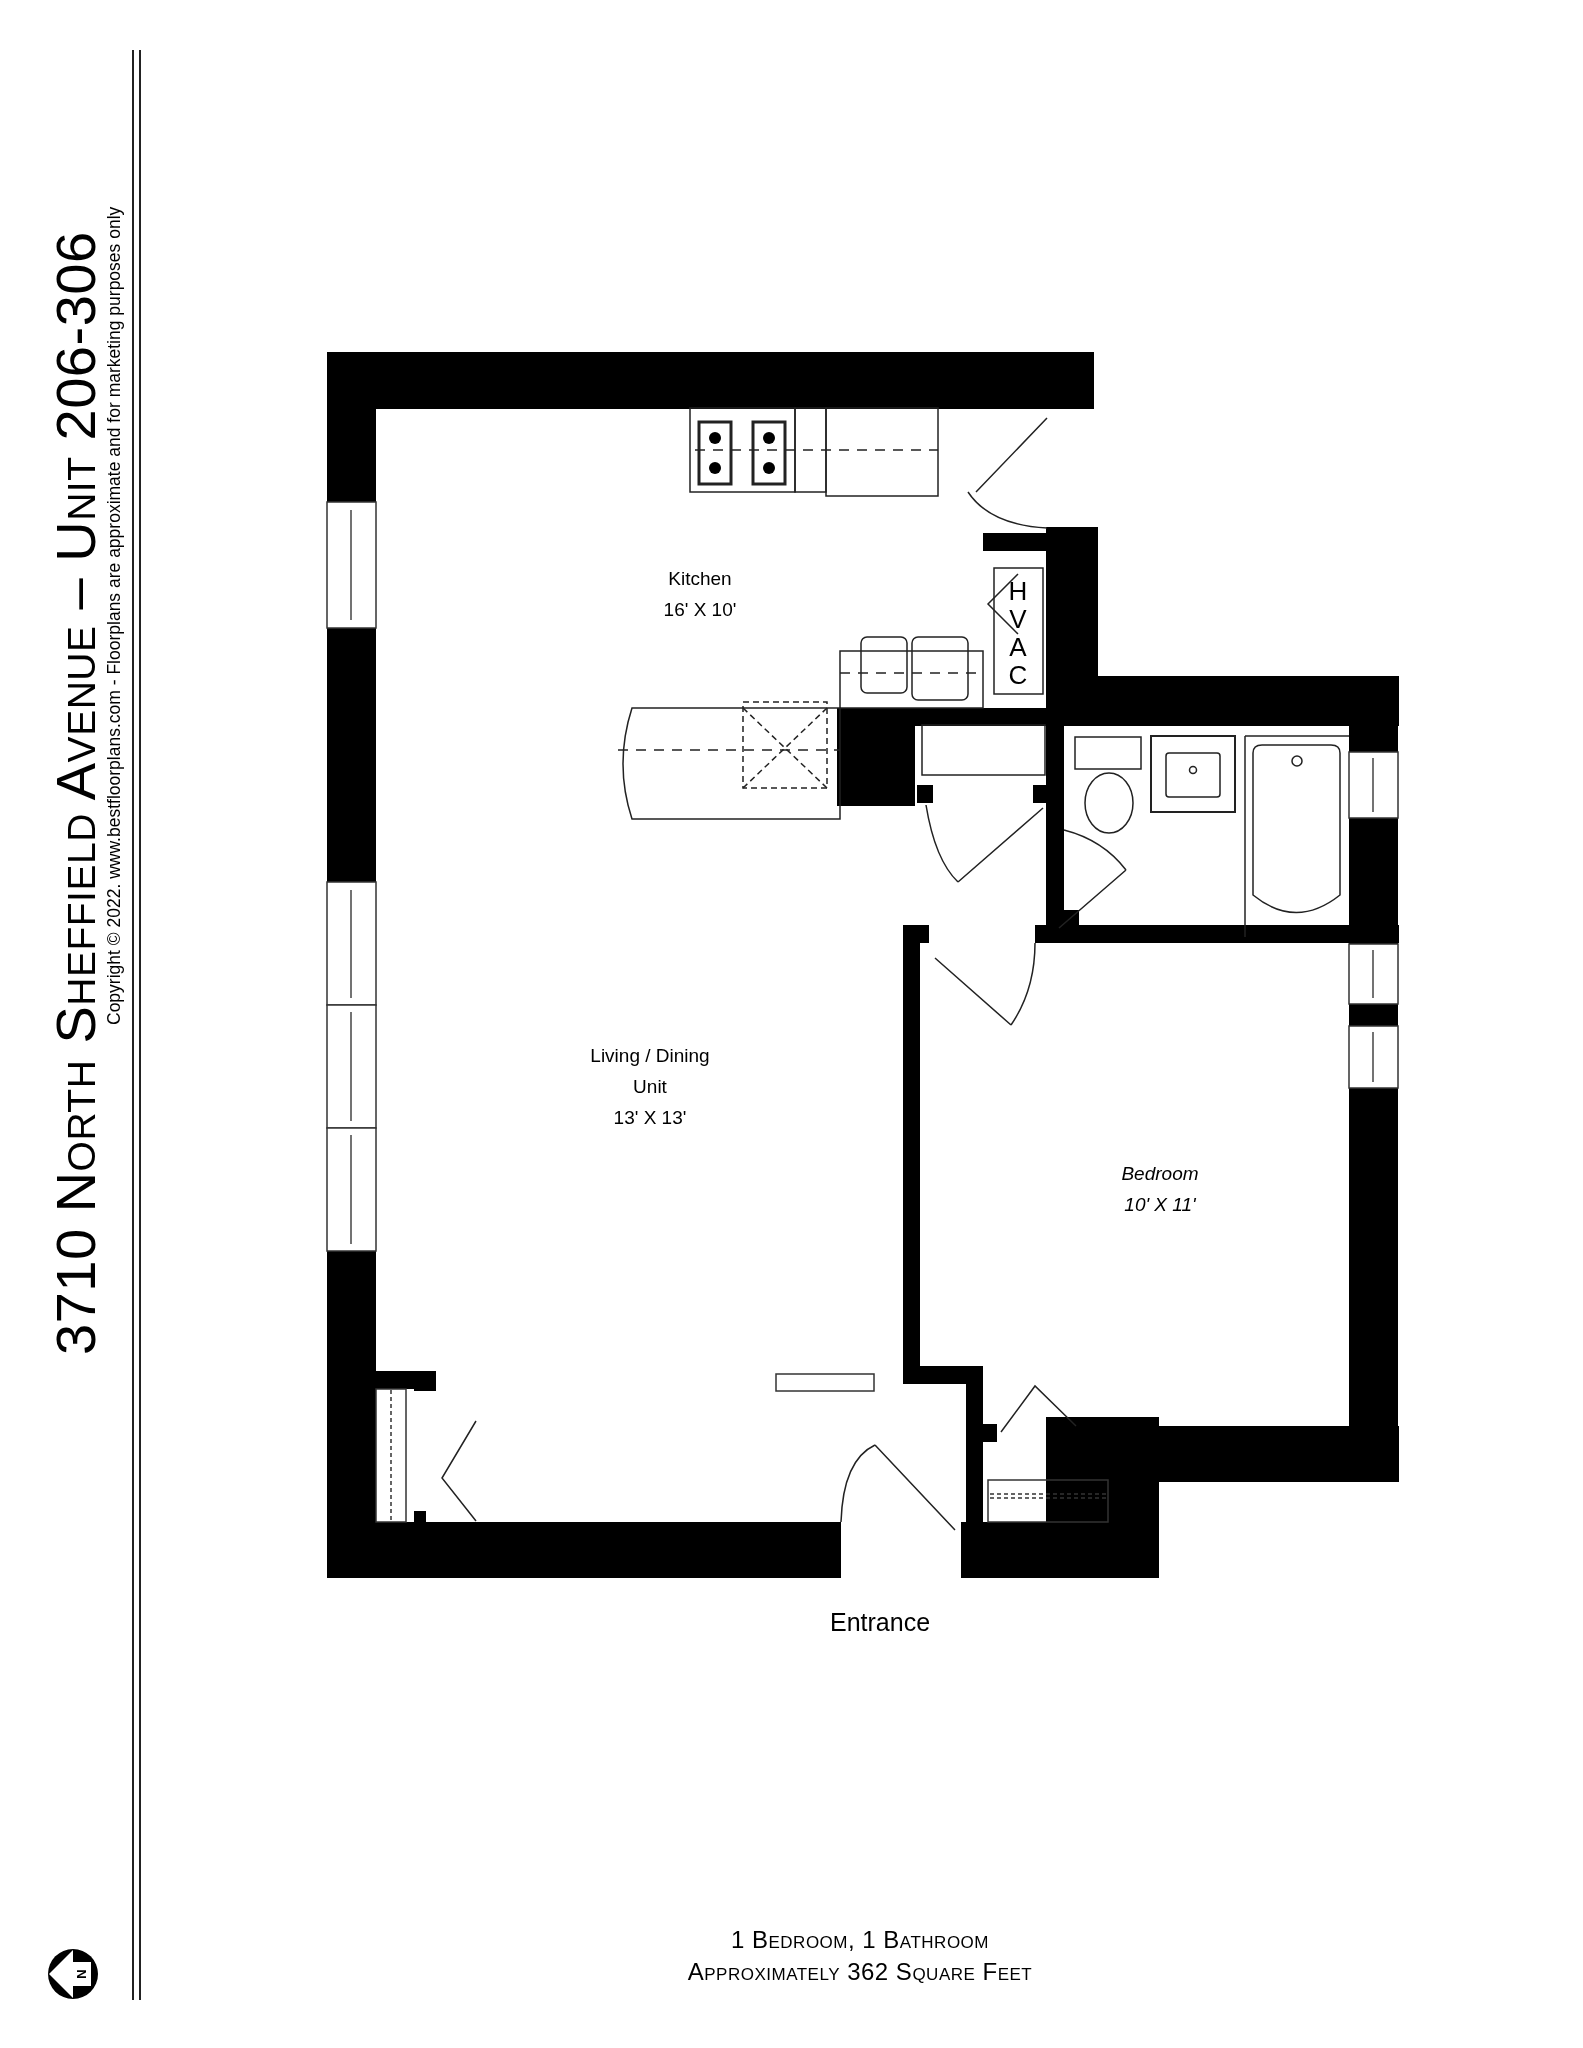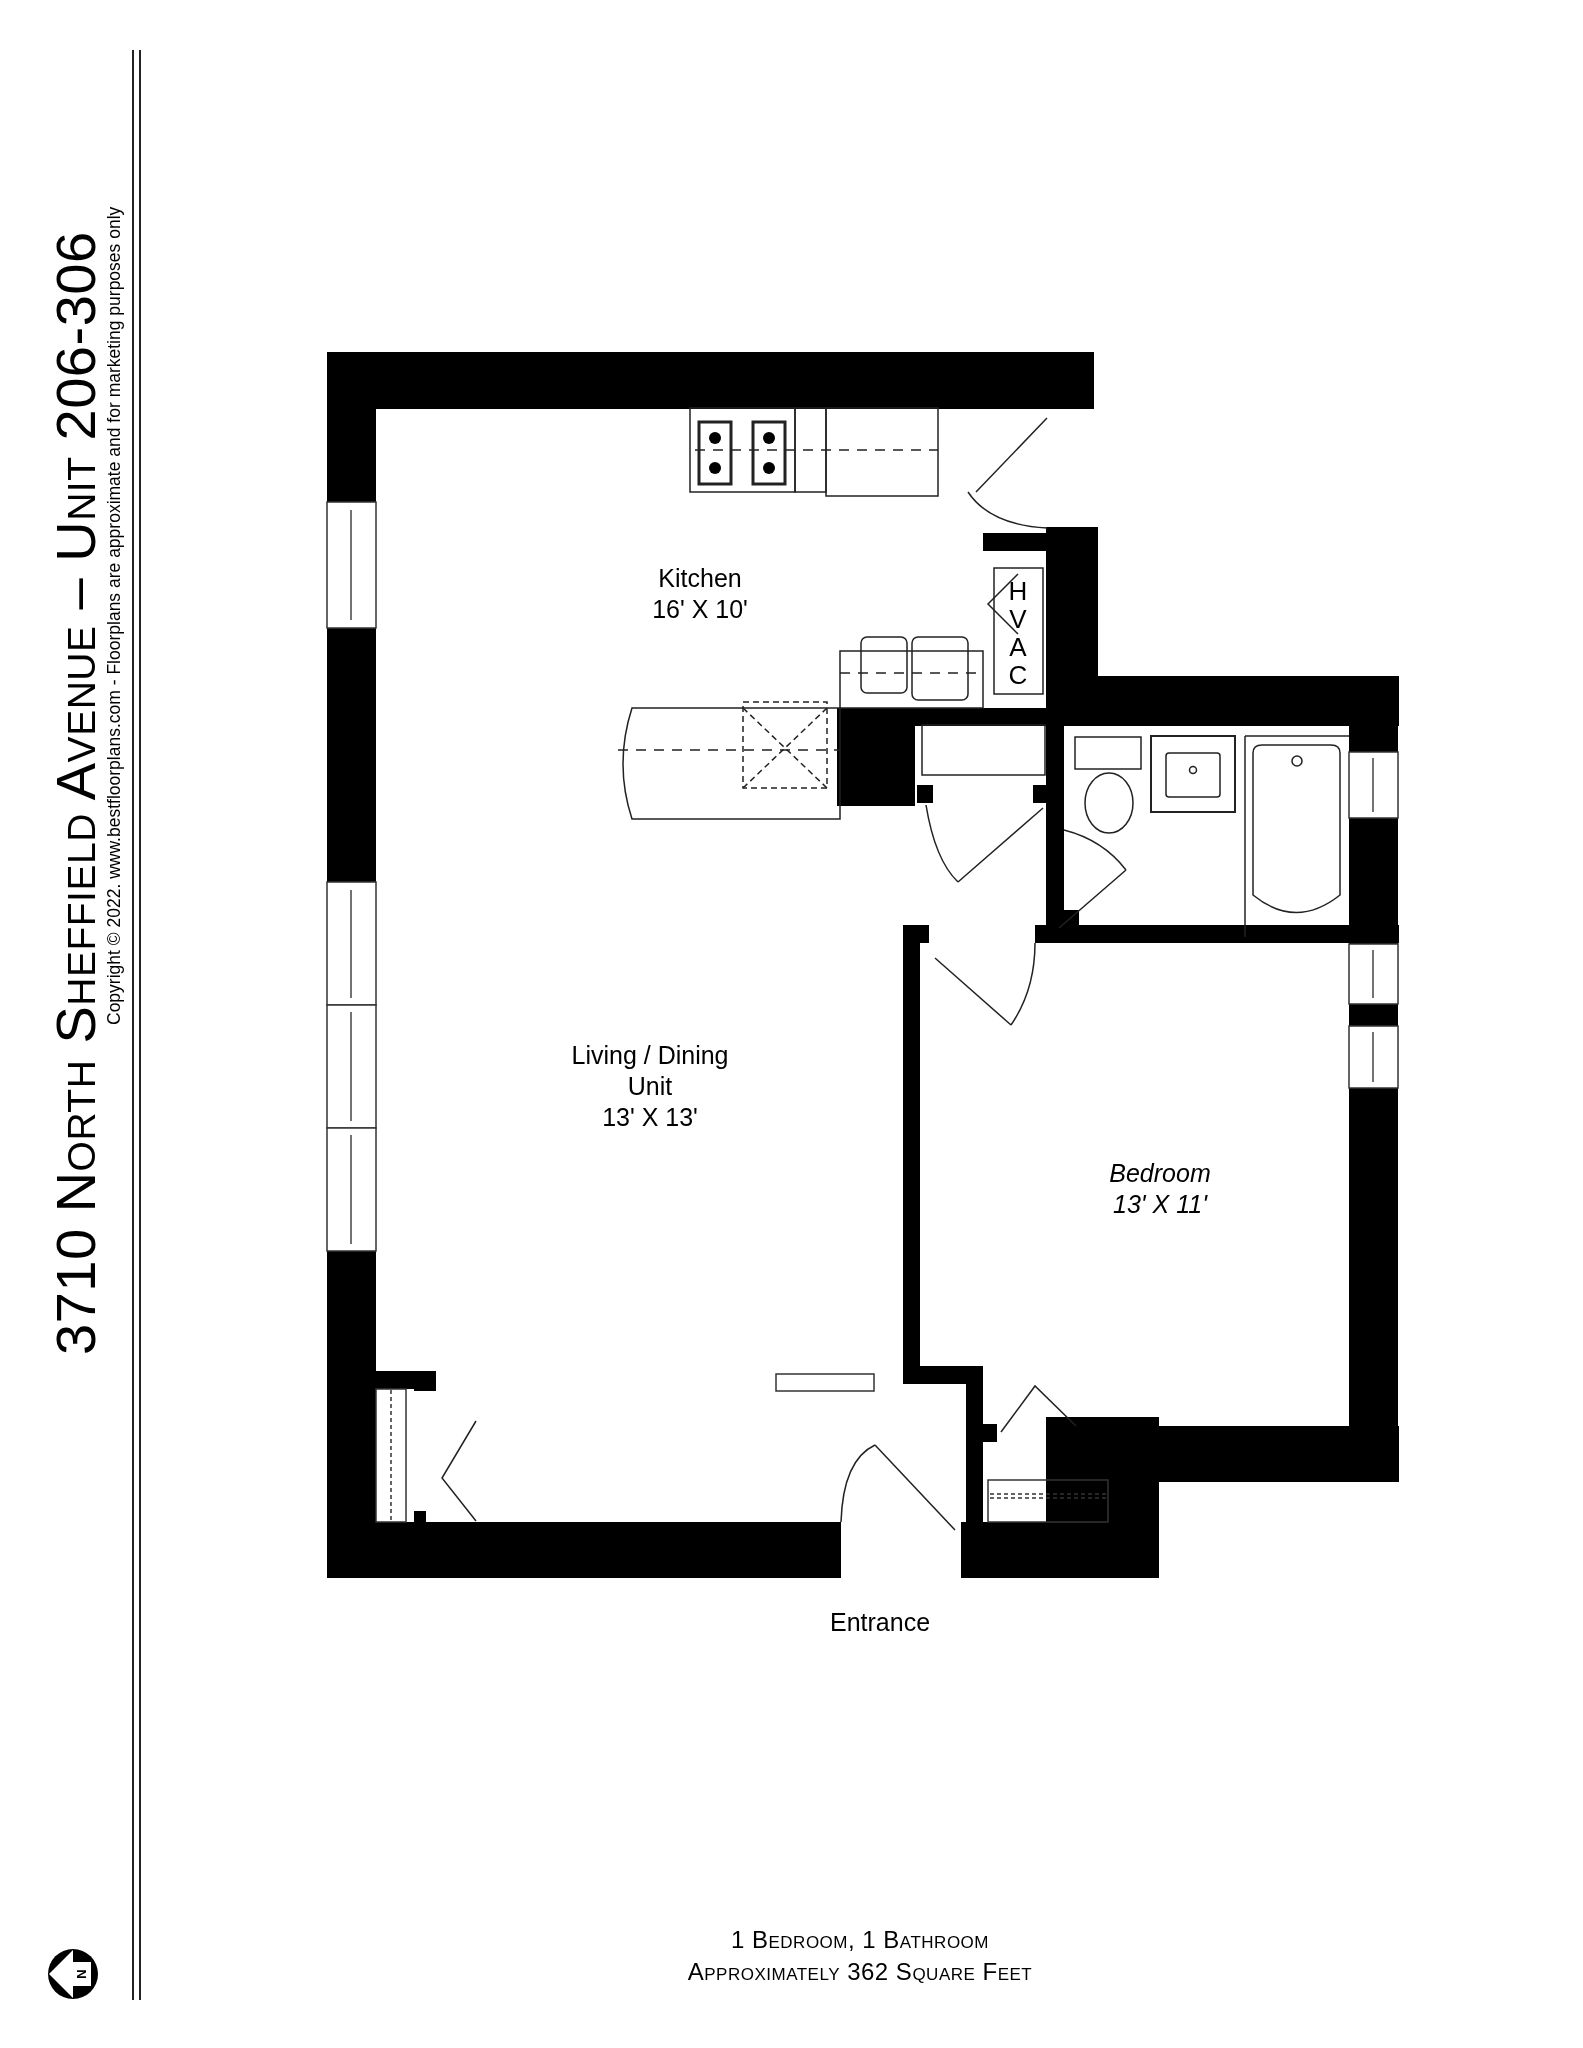--- a/index.html
+++ b/index.html
@@ -10,21 +10,21 @@
            transform: translate(0px,1305px) rotate(-90deg);
            white-space:nowrap; font-size:56px; line-height:56px; letter-spacing:0.5px;
            font-variant: small-caps; }
   .copyright { position:absolute; left:104px; top:50px; width:22px; height:975px; }
   .copyright span { position:absolute; left:0; top:0; transform-origin:0 0;
            transform: translate(0px,975px) rotate(-90deg); white-space:nowrap;
            font-size:17.5px; line-height:20px; }
   .rule { position:absolute; top:50px; width:2px; height:1950px; background:#222; }
   .compass { position:absolute; left:47px; top:1948px; width:52px; height:52px; }
   .plan { position:absolute; left:0; top:0; }
-  .room-label { position:absolute; text-align:center; font-size:25px; line-height:31px; white-space:nowrap; }
+  .room-label { position:absolute; text-align:center; font-size:19px; line-height:31px; white-space:nowrap; }
   .entrance { position:absolute; font-size:25px; }
   .summary { position:absolute; left:580px; width:560px; text-align:center;
              font-size:24px; line-height:32px; font-variant:small-caps; letter-spacing:0.5px; }
 </style>
 </head>
 <body>
 
 <div class="title-wrap">
   <div class="title">3710 North Sheffield Avenue – Unit 206-306</div>
 </div>
@@ -167,19 +167,19 @@
   <div>Kitchen</div>
   <div>16' X 10'</div>
 </div>
 <div class="room-label" style="left:520px; top:1040px; width:260px;">
   <div>Living / Dining</div>
   <div>Unit</div>
   <div>13' X 13'</div>
 </div>
 <div class="room-label" style="left:1040px; top:1158px; width:240px;font-style:italic;">
   <div>Bedroom</div>
-  <div>13' X 11'</div>
+  <div>10' X 11'</div>
 </div>
 
 <div class="entrance" style="left:830px; top:1608px;">Entrance</div>
 
 <div class="summary" style="top:1924px;">1 Bedroom, 1 Bathroom</div>
 <div class="summary" style="top:1956px;">Approximately 362 Square Feet</div>
 
 </body></html>

